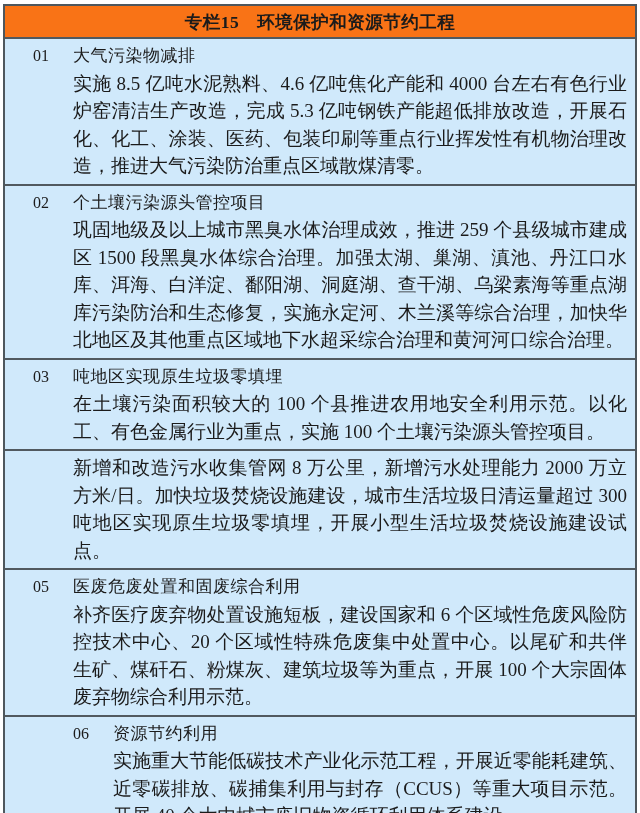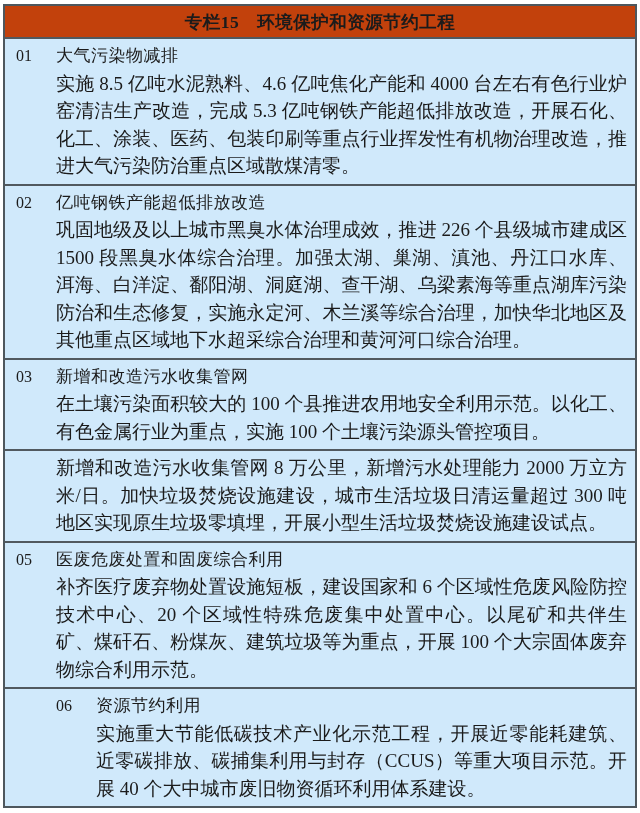--- a/index.html
+++ b/index.html
@@ -17,31 +17,31 @@
     padding: 4px 3px;
     background: #ffffff;
   }
   .box {
     box-sizing: border-box;
     border: 2px solid #4e575d;
     background: #d0e9fb;
   }
   .title-bar {
     height: 31px;
-    background: #c2410c;
+    background: #f97316;
     border-bottom: 2px solid #51595f;
     display: flex;
     align-items: center;
     justify-content: center;
     font-weight: bold;
     font-size: 17.5px;
     letter-spacing: 0.5px;
   }
   .section {
-    padding: 3px 8px 4px 11px;
+    padding: 3px 8px 4px 28px;
     border-bottom: 2px solid #51595f;
   }
   .section:last-child {
     border-bottom: none;
     margin-left: 40px;
   }
   .head {
     display: flex;
     align-items: baseline;
     line-height: 27.5px;
@@ -78,29 +78,29 @@
       <div class="head">
         <span class="num">01</span>
         <span class="heading">大气污染物减排</span>
       </div>
       <div class="body-text">实施 8.5 亿吨水泥熟料、4.6 亿吨焦化产能和 4000 台左右有色行业炉窑清洁生产改造，完成 5.3 亿吨钢铁产能超低排放改造，开展石化、化工、涂装、医药、包装印刷等重点行业挥发性有机物治理改造，推进大气污染防治重点区域散煤清零。</div>
     </div>
 
     <div class="section">
       <div class="head">
         <span class="num">02</span>
-        <span class="heading">亿吨钢铁产能超低排放改造</span>
+        <span class="heading">个土壤污染源头管控项目</span>
       </div>
-      <div class="body-text">巩固地级及以上城市黑臭水体治理成效，推进 226 个县级城市建成区 1500 段黑臭水体综合治理。加强太湖、巢湖、滇池、丹江口水库、洱海、白洋淀、鄱阳湖、洞庭湖、查干湖、乌梁素海等重点湖库污染防治和生态修复，实施永定河、木兰溪等综合治理，加快华北地区及其他重点区域地下水超采综合治理和黄河河口综合治理。</div>
+      <div class="body-text">巩固地级及以上城市黑臭水体治理成效，推进 259 个县级城市建成区 1500 段黑臭水体综合治理。加强太湖、巢湖、滇池、丹江口水库、洱海、白洋淀、鄱阳湖、洞庭湖、查干湖、乌梁素海等重点湖库污染防治和生态修复，实施永定河、木兰溪等综合治理，加快华北地区及其他重点区域地下水超采综合治理和黄河河口综合治理。</div>
     </div>
 
     <div class="section">
       <div class="head">
         <span class="num">03</span>
-        <span class="heading">新增和改造污水收集管网</span>
+        <span class="heading">吨地区实现原生垃圾零填埋</span>
       </div>
       <div class="body-text">在土壤污染面积较大的 100 个县推进农用地安全利用示范。以化工、有色金属行业为重点，实施 100 个土壤污染源头管控项目。</div>
     </div>
 
     <div class="section">
       <div class="body-text">新增和改造污水收集管网 8 万公里，新增污水处理能力 2000 万立方米/日。加快垃圾焚烧设施建设，城市生活垃圾日清运量超过 300 吨地区实现原生垃圾零填埋，开展小型生活垃圾焚烧设施建设试点。</div>
     </div>
 
     <div class="section">
       <div class="head">

